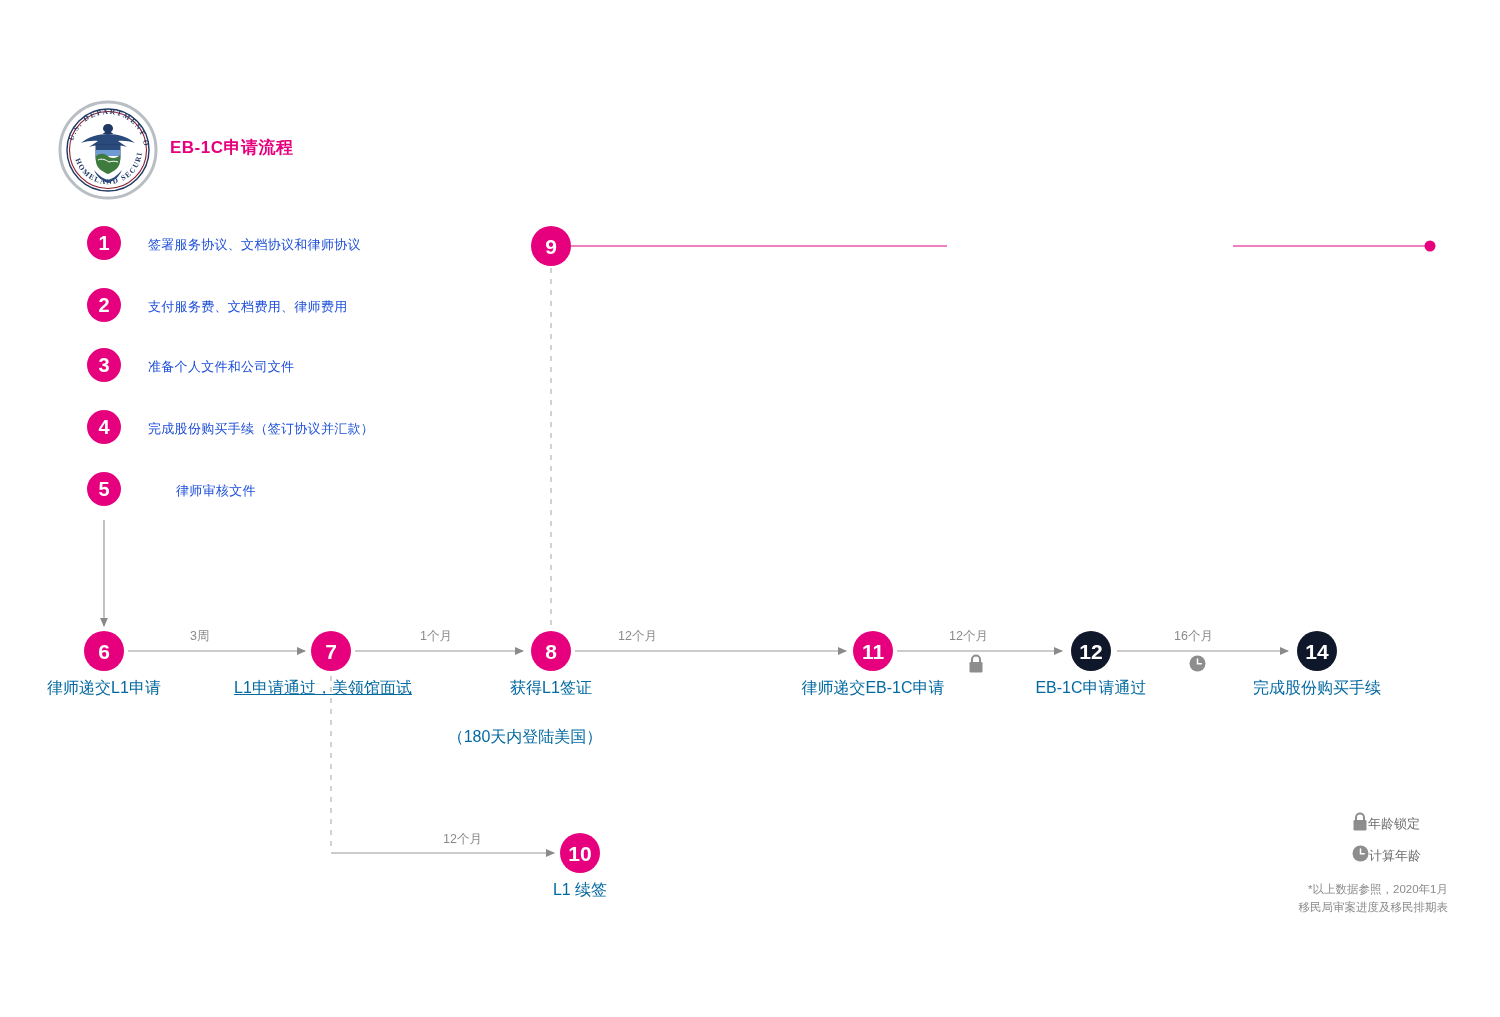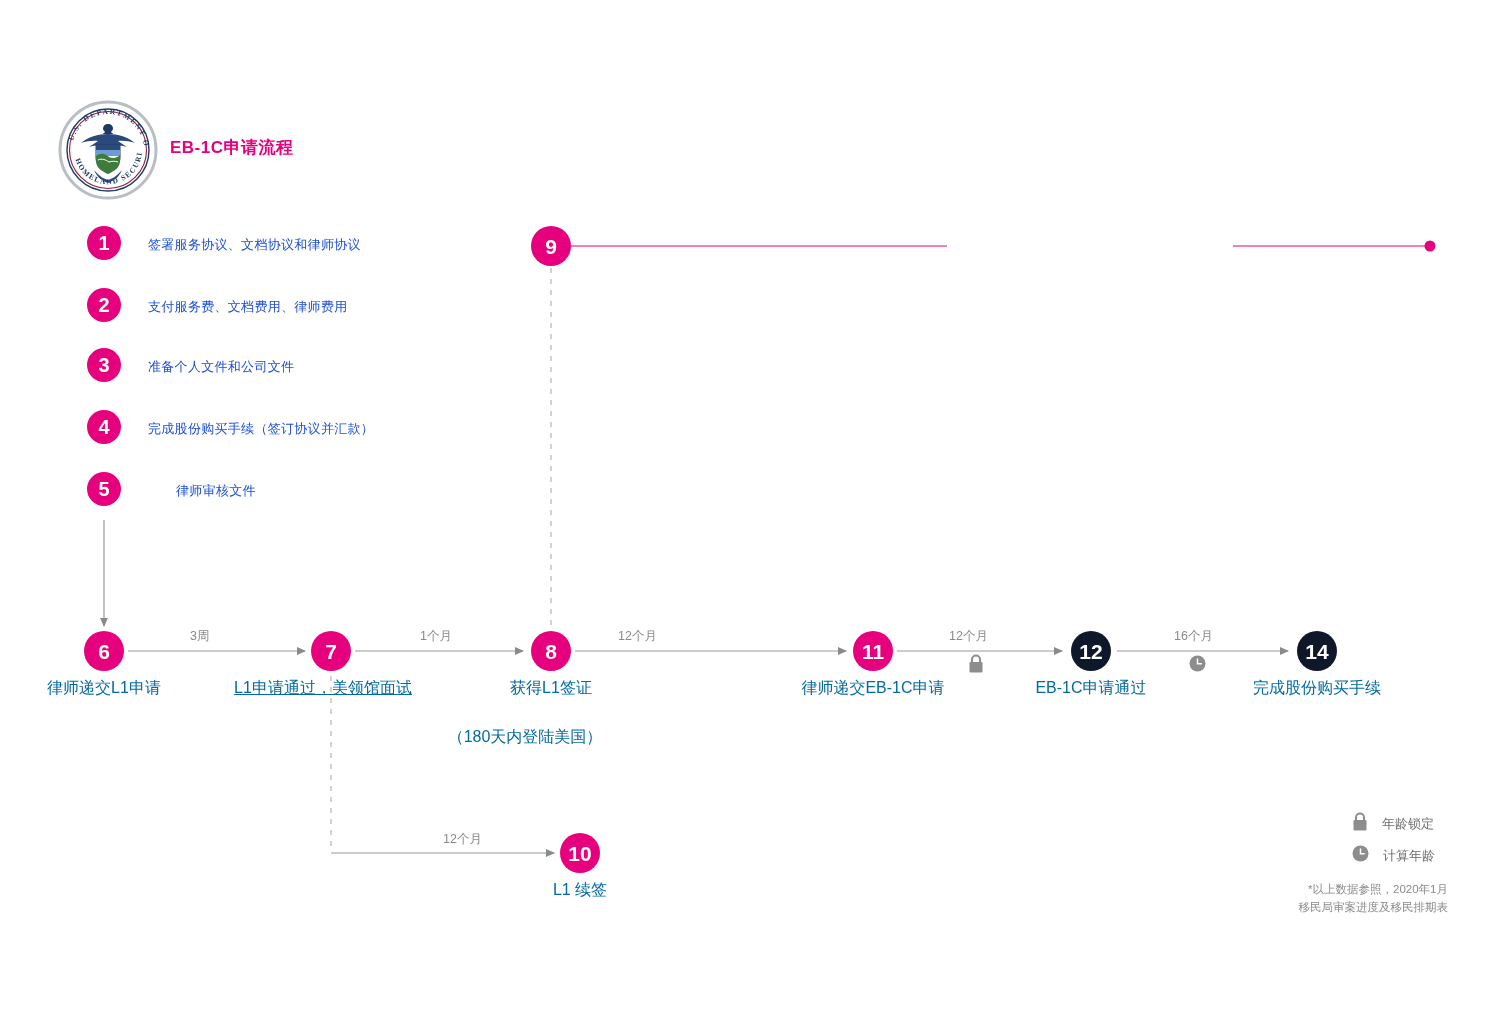--- a/index.html
+++ b/index.html
@@ -108,21 +108,20 @@
     color: #e6007e;
     white-space: nowrap;
     z-index: 4;
   }
 
   
   .legend-row {
     position: absolute;
     display: flex;
     align-items: center;
-    gap: 14px;
   }
   .legend-text {
     font-size: 13px;
     color: #6e6e6e;
     white-space: nowrap;
   }
   #footnote {
     position: absolute;
     right: 52px;
     top: 880px;

